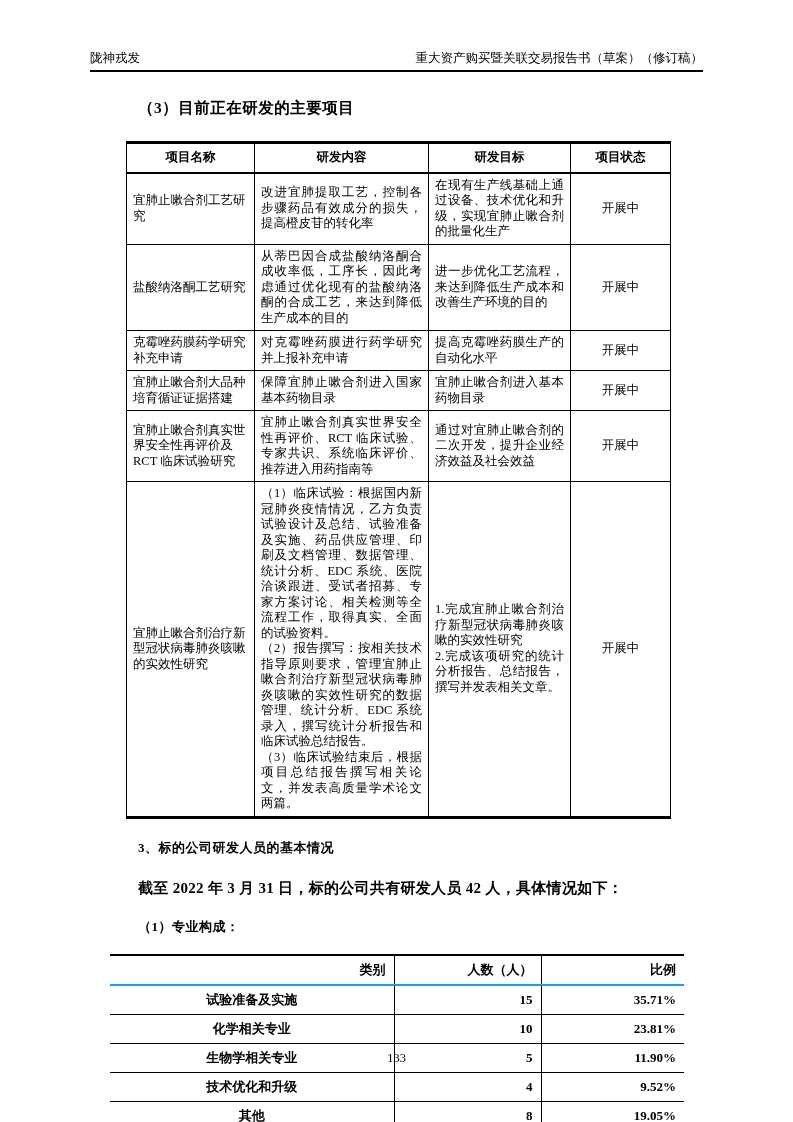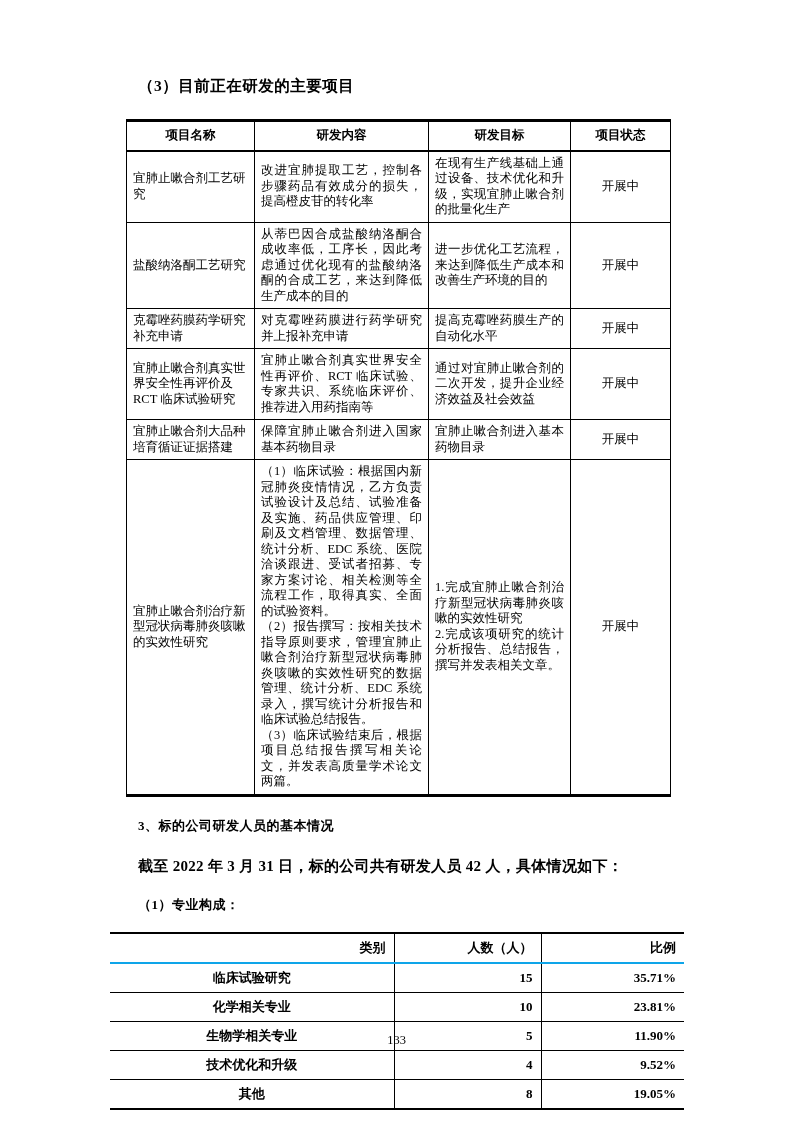--- a/index.html
+++ b/index.html
@@ -91,33 +91,37 @@
     border-bottom: 1.5px solid #000;
   }
   table.majors thead th { border-bottom: 2px solid #0ea5e9; text-align: right; }
   table.majors td + td, table.majors th + th { border-left: 1.5px solid #000; }
   td.m-cat   { text-align: center; }
   td.m-count { text-align: right; padding-right: 14px; }
   td.m-ratio { text-align: right; padding-right: 10px; }
 
   .page-footer {
     position: absolute;
-    bottom: 74px;
+    bottom: 56px;
     left: 0;
     width: 100%;
     text-align: center;
     font-size: 12.5px;
   }
 </style>
 </head>
 <body>
 
 <div class="page">
   <div class="content">
 
+    <div class="doc-header">
+      <span>陇神戎发</span>
+      <span>重大资产购买暨关联交易报告书（草案）（修订稿）</span>
+    </div>
 
     <div class="h-title">（3）目前正在研发的主要项目</div>
 
     <table class="projects">
       <thead>
         <tr>
           <th style="width:128px">项目名称</th>
           <th style="width:174px">研发内容</th>
           <th style="width:142px">研发目标</th>
           <th style="width:100px">项目状态</th>
@@ -136,29 +140,29 @@
           <td class="cell-goal">进一步优化工艺流程，来达到降低生产成本和改善生产环境的目的</td>
           <td class="cell-status">开展中</td>
         </tr>
         <tr>
           <td class="cell-name">克霉唑药膜药学研究补充申请</td>
           <td class="cell-body">对克霉唑药膜进行药学研究并上报补充申请</td>
           <td class="cell-goal">提高克霉唑药膜生产的自动化水平</td>
           <td class="cell-status">开展中</td>
         </tr>
         <tr>
+          <td class="cell-name">宜肺止嗽合剂大品种培育循证证据搭建</td>
+          <td class="cell-body">保障宜肺止嗽合剂进入国家基本药物目录</td>
+          <td class="cell-goal">宜肺止嗽合剂进入基本药物目录</td>
+          <td class="cell-status">开展中</td>
+        </tr>
+        <tr>
           <td class="cell-name">宜肺止嗽合剂真实世界安全性再评价及 RCT 临床试验研究</td>
           <td class="cell-body">宜肺止嗽合剂真实世界安全性再评价、RCT 临床试验、专家共识、系统临床评价、推荐进入用药指南等</td>
           <td class="cell-goal">通过对宜肺止嗽合剂的二次开发，提升企业经济效益及社会效益</td>
-          <td class="cell-status">开展中</td>
-        </tr>
-        <tr>
-          <td class="cell-name">宜肺止嗽合剂大品种培育循证证据搭建</td>
-          <td class="cell-body">保障宜肺止嗽合剂进入国家基本药物目录</td>
-          <td class="cell-goal">宜肺止嗽合剂进入基本药物目录</td>
           <td class="cell-status">开展中</td>
         </tr>
         <tr>
           <td class="cell-name">宜肺止嗽合剂治疗新型冠状病毒肺炎咳嗽的实效性研究</td>
           <td class="cell-body">（1）临床试验：根据国内新冠肺炎疫情情况，乙方负责试验设计及总结、试验准备及实施、药品供应管理、印刷及文档管理、数据管理、统计分析、EDC 系统、医院洽谈跟进、受试者招募、专家方案讨论、相关检测等全流程工作，取得真实、全面的试验资料。
 （2）报告撰写：按相关技术指导原则要求，管理宜肺止嗽合剂治疗新型冠状病毒肺炎咳嗽的实效性研究的数据管理、统计分析、EDC 系统录入，撰写统计分析报告和临床试验总结报告。
 （3）临床试验结束后，根据项目总结报告撰写相关论文，并发表高质量学术论文两篇。</td>
           <td class="cell-goal">1.完成宜肺止嗽合剂治疗新型冠状病毒肺炎咳嗽的实效性研究
 2.完成该项研究的统计分析报告、总结报告，撰写并发表相关文章。</td>
           <td class="cell-status">开展中</td>
@@ -175,21 +179,21 @@
     <table class="majors">
       <thead>
         <tr>
           <th style="width:284px">类别</th>
           <th style="width:147px">人数（人）</th>
           <th style="width:143px">比例</th>
         </tr>
       </thead>
       <tbody>
         <tr>
-          <td class="m-cat">临床试验研究</td>
+          <td class="m-cat">试验准备及实施</td>
           <td class="m-count">15</td>
           <td class="m-ratio">35.71%</td>
         </tr>
         <tr>
           <td class="m-cat">化学相关专业</td>
           <td class="m-count">10</td>
           <td class="m-ratio">23.81%</td>
         </tr>
         <tr>
           <td class="m-cat">生物学相关专业</td>

